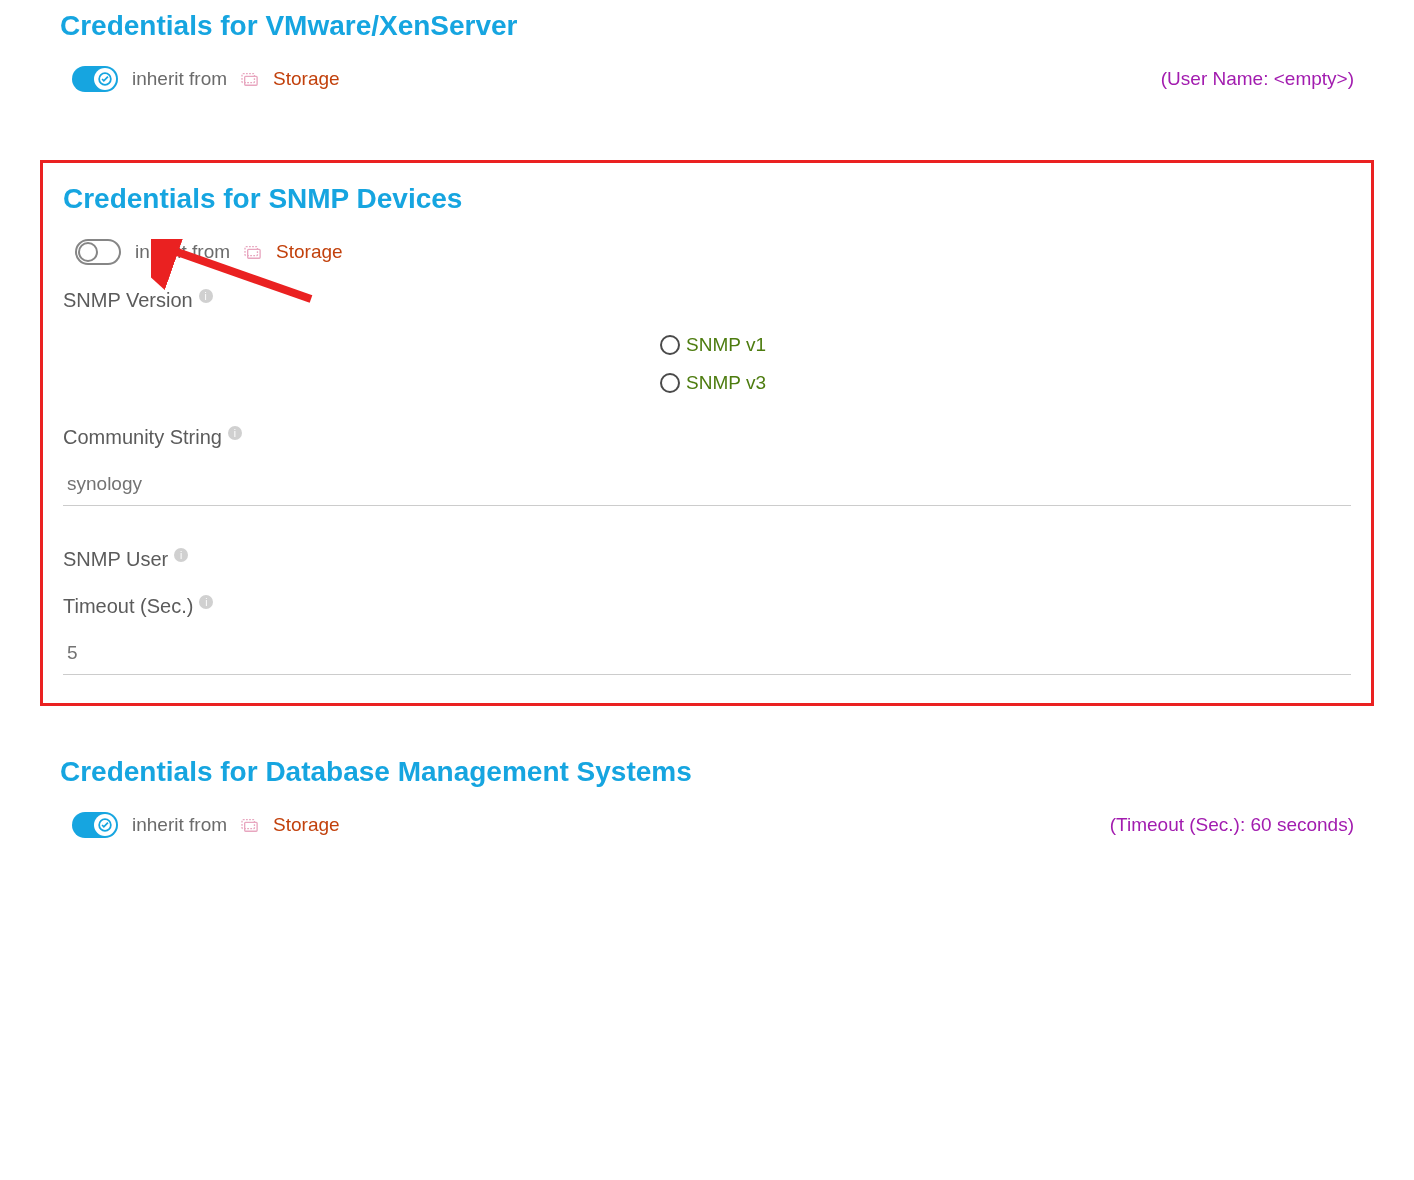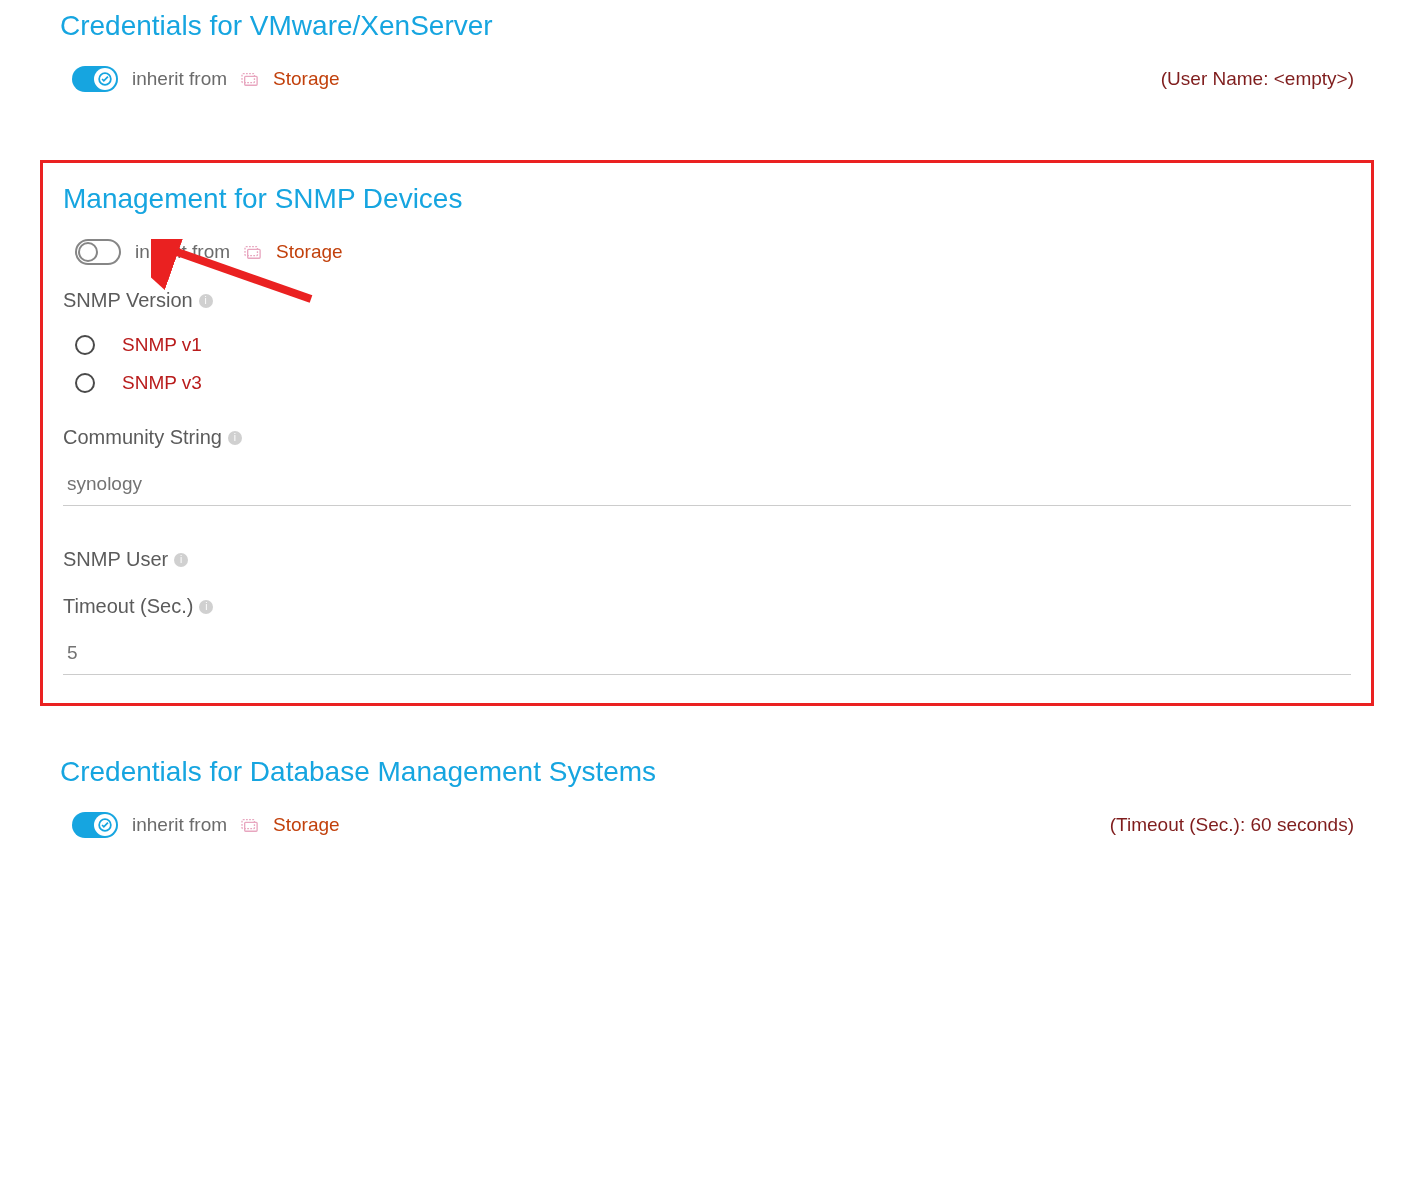--- a/index.html
+++ b/index.html
@@ -7,34 +7,34 @@
   font-family: "Segoe UI", Arial, Helvetica, sans-serif;
   background: #fff;
   width: 1414px;
   min-height: 1180px;
   color: #555;
   font-size: 18px;
 }
 .section { padding: 10px 60px 20px 60px; }
 .section-title {
   color: #16a5e0;
-  font-weight: 400;
+  font-weight: 700;
   font-size: 28px;
   margin-bottom: 24px;
 }
 .inherit-row {
   display: flex;
   justify-content: space-between;
   align-items: center;
   padding-left: 12px;
   margin-bottom: 8px;
 }
 .inherit-left { display: flex; align-items: center; gap: 14px; }
 .inherit-text { color: #6b6b6b; font-size: 19px; display: inline-flex; align-items: center; gap: 12px; }
-.inherit-summary { color: #7f1d1d; font-size: 19px; }
+.inherit-summary { color: #a21caf; font-size: 19px; }
 
 
 .toggle-on {
   width: 46px; height: 26px; border-radius: 14px; background: #16a5e0;
   display: flex; align-items: center; justify-content: flex-end; padding: 2px;
   cursor: pointer;
 }
 .toggle-on .knob {
   width: 22px; height: 22px; border-radius: 50%; background: #fff;
   display: flex; align-items: center; justify-content: center; color: #16a5e0;
@@ -69,29 +69,29 @@
   width: 170px;
   height: 70px;
   pointer-events: none;
 }
 
 .field-label {
   color: #5b5b5b;
   font-size: 20px;
   font-weight: 400;
   margin: 24px 0 14px 0;
-  display: flex; align-items: center; gap: 6px;
+  display: flex; gap: 6px;
 }
 .info-icon {
   display: inline-flex; width: 14px; height: 14px; border-radius: 50%;
   background: #d0d0d0; color: #fff; font-size: 10px; align-items: center; justify-content: center;
 }
 
 .radio-group { margin: 6px 0 8px 12px; }
-.radio-item { display: flex; align-items: center; gap: 27px; padding: 8px 0; font-size: 19px; color: #b91c1c; cursor: pointer; }
+.radio-item { display: flex; align-items: center; gap: 6px; padding: 8px 0; font-size: 19px; color: #4d7c0f; cursor: pointer; justify-content: center; }
 .radio-outer {
   width: 20px; height: 20px; border-radius: 50%; border: 2px solid #4a4a4a;
   display: inline-flex; align-items: center; justify-content: center;
 }
 .radio-outer.selected { border-color: #16a5e0; }
 .radio-inner { width: 10px; height: 10px; border-radius: 50%; background: #16a5e0; }
 
 .text-field {
   width: 100%; border: none; border-bottom: 1px solid #ccc;
   padding: 10px 4px; font-size: 19px; color: #737373; background: transparent;
@@ -138,21 +138,21 @@
 <div class="highlight-box">
   <svg class="arrow" viewBox="0 0 170 70">
     <defs>
       <marker id="ah" markerWidth="12" markerHeight="12" refX="2" refY="5" orient="auto">
         <path d="M0,0 L0,10 L12,5 z" fill="#ea2121"></path>
       </marker>
     </defs>
     <line x1="160" y1="60" x2="12" y2="8" stroke="#ea2121" stroke-width="8" marker-end="url(#ah)"></line>
   </svg>
 
-  <h2 class="section-title">Management for SNMP Devices</h2>
+  <h2 class="section-title">Credentials for SNMP Devices</h2>
 
   <div class="inherit-row" style="justify-content:flex-start;">
     <div class="inherit-left">
       <div class="toggle-off">
         <div class="knob"></div>
       </div>
       <span class="inherit-text">
         <span>inherit from</span>
         <span class="group-icon">
           <svg viewBox="0 0 20 18">

